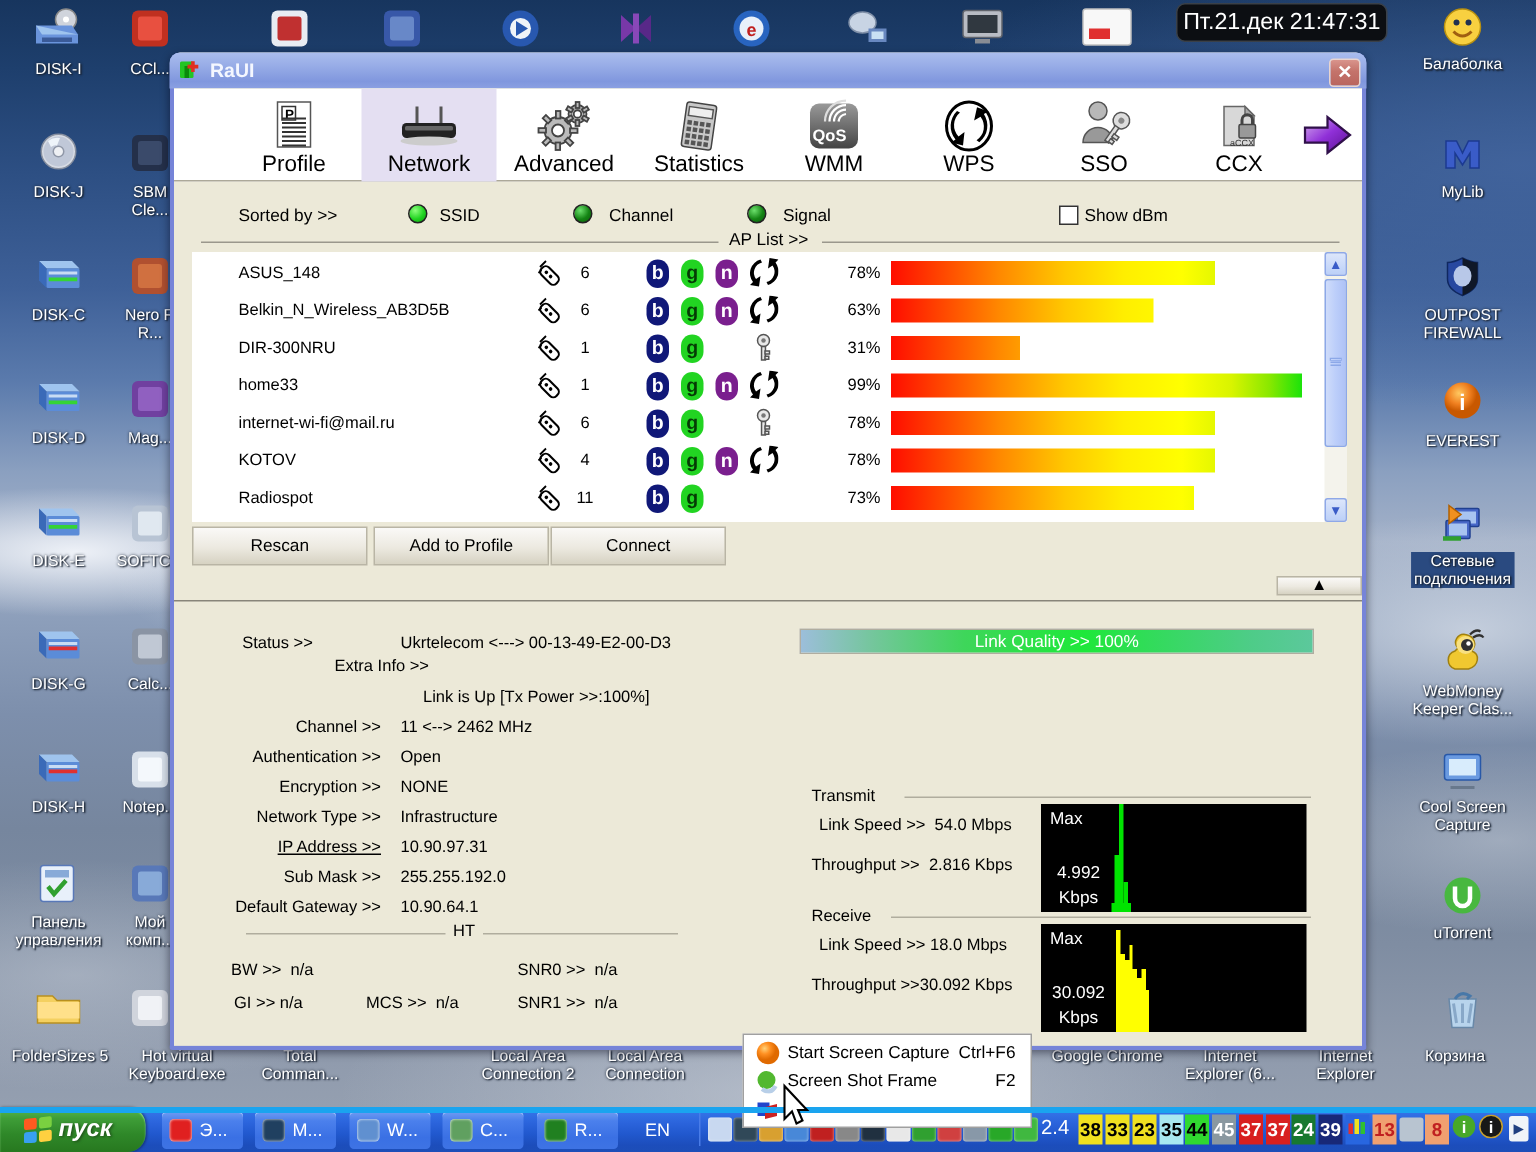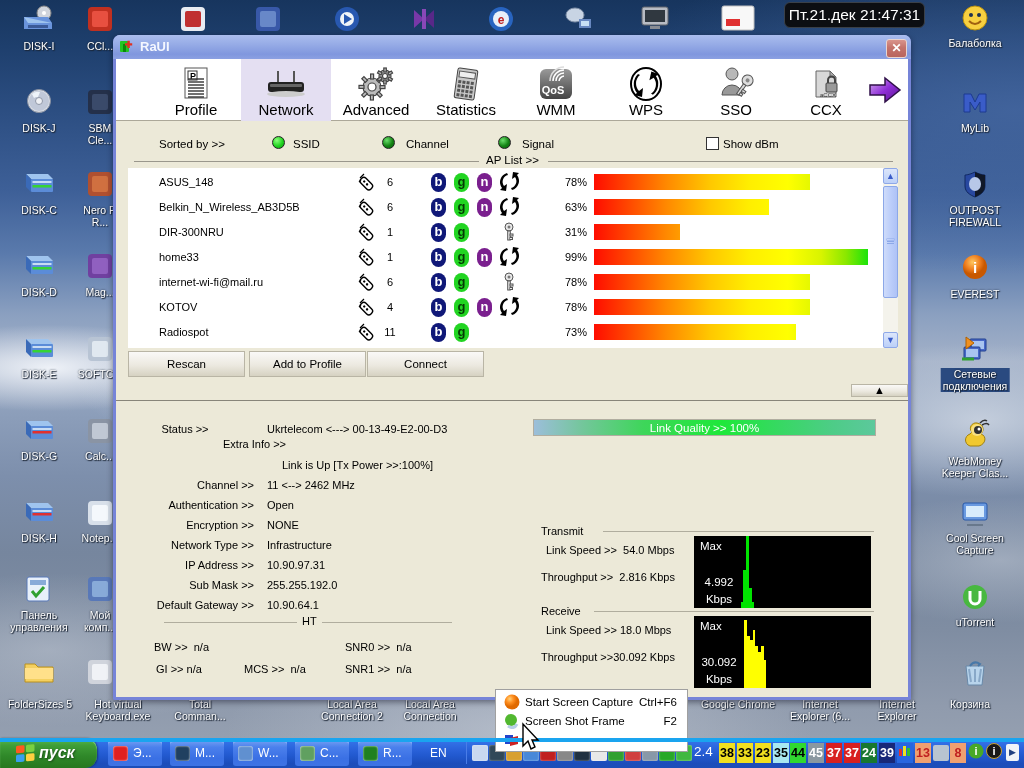--- a/index.html
+++ b/index.html
@@ -660,21 +660,21 @@
         <div class="rlab" style="left:0px;top:379px;width:138px;margin-left:32px;">Extra Info &gt;&gt;</div>
         <div class="lab" style="left:166px;top:400px;">Link is Up [Tx Power &gt;&gt;:100%]</div>
         <div class="rlab" style="left:0px;top:420px;width:138px;">Channel &gt;&gt;</div>
         <div class="lab" style="left:151px;top:420px;">11 &lt;--&gt; 2462 MHz</div>
         <div class="rlab" style="left:0px;top:440px;width:138px;">Authentication &gt;&gt;</div>
         <div class="lab" style="left:151px;top:440px;">Open</div>
         <div class="rlab" style="left:0px;top:460px;width:138px;padding-left:47px;">Encryption &gt;&gt;</div>
         <div class="lab" style="left:151px;top:460px;">NONE</div>
         <div class="rlab" style="left:0px;top:480px;width:138px;">Network Type &gt;&gt;</div>
         <div class="lab" style="left:151px;top:480px;">Infrastructure</div>
-        <div class="rlab" style="left:0px;top:500px;width:138px;">IP Address &gt;&gt;</div>
+        <div class="rlab" style="left:0px;top:500px;width:138px;text-decoration:underline;">IP Address &gt;&gt;</div>
         <div class="lab" style="left:151px;top:500px;">10.90.97.31</div>
         <div class="rlab" style="left:0px;top:520px;width:138px;">Sub Mask &gt;&gt;</div>
         <div class="lab" style="left:151px;top:520px;">255.255.192.0</div>
         <div class="rlab" style="left:0px;top:540px;width:138px;">Default Gateway &gt;&gt;</div>
         <div class="lab" style="left:151px;top:540px;">10.90.64.1</div>
         <div class="hline" style="left:48px;top:563px;width:133px;background:#b0ad9e;"></div>
         <div class="lab" style="left:186px;top:556px;">HT</div>
         <div class="hline" style="left:206px;top:563px;width:130px;background:#b0ad9e;"></div>
         <div class="lab" style="left:38px;top:582px;">BW &gt;&gt;&nbsp; n/a</div>
         <div class="lab" style="left:229px;top:582px;">SNR0 &gt;&gt;&nbsp; n/a</div>

